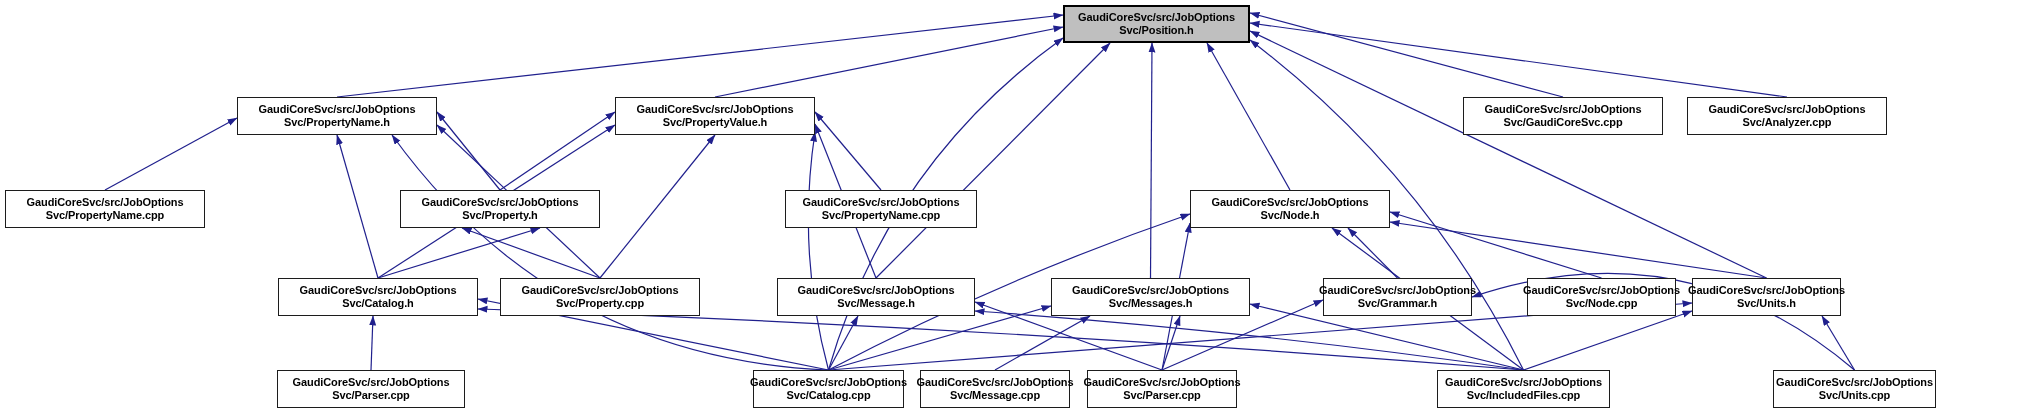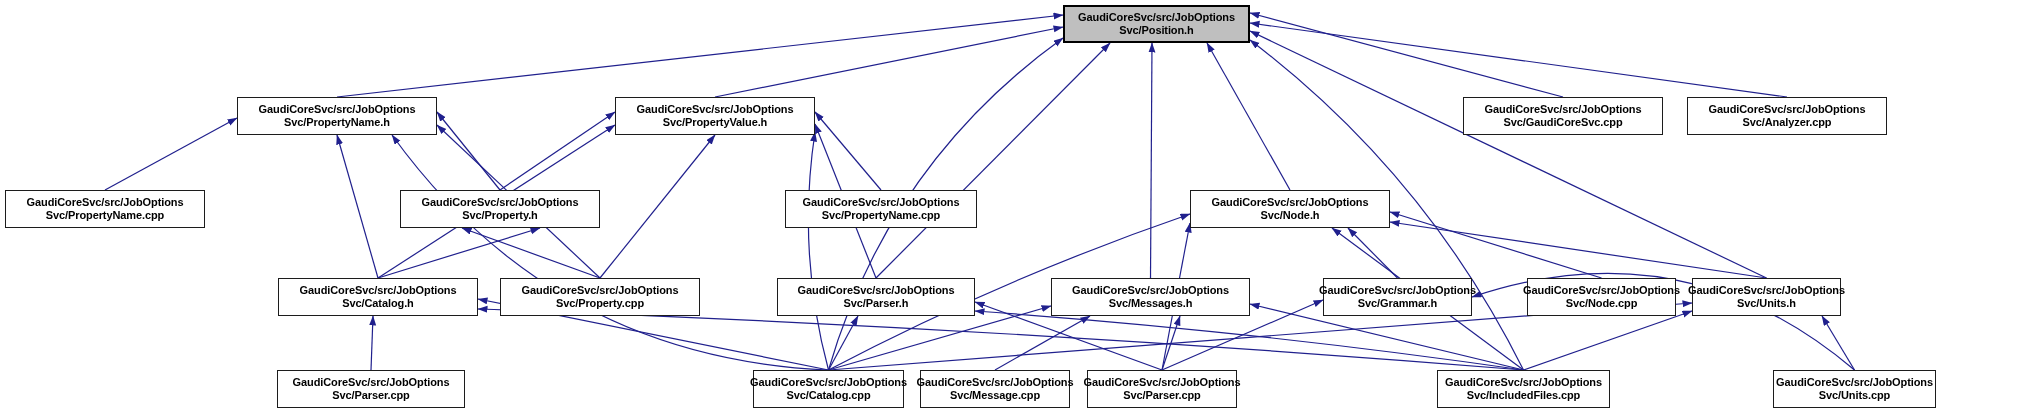--- a/index.html
+++ b/index.html
@@ -130,21 +130,21 @@
     <div class="node" style="left: 278px; top: 278px; width: 200px; height: 38px; border-color: rgb(28, 28, 28); background: rgb(255, 255, 255);">
       <span>GaudiCoreSvc/src/JobOptions</span>
       <span>Svc/Catalog.h</span>
     </div>
     <div class="node" style="left: 500px; top: 278px; width: 200px; height: 38px; border-color: rgb(28, 28, 28); background: rgb(255, 255, 255);">
       <span>GaudiCoreSvc/src/JobOptions</span>
       <span>Svc/Property.cpp</span>
     </div>
     <div class="node" style="left: 777px; top: 278px; width: 198px; height: 38px; border-color: rgb(28, 28, 28); background: rgb(255, 255, 255);">
       <span>GaudiCoreSvc/src/JobOptions</span>
-      <span>Svc/Parser.h</span>
+      <span>Svc/Message.h</span>
     </div>
     <div class="node" style="left: 1051px; top: 278px; width: 199px; height: 38px; border-color: rgb(28, 28, 28); background: rgb(255, 255, 255);">
       <span>GaudiCoreSvc/src/JobOptions</span>
       <span>Svc/Messages.h</span>
     </div>
     <div class="node" style="left: 1323px; top: 278px; width: 149px; height: 38px; border-color: rgb(28, 28, 28); background: rgb(255, 255, 255);">
       <span>GaudiCoreSvc/src/JobOptions</span>
       <span>Svc/Grammar.h</span>
     </div>
     <div class="node" style="left: 1527px; top: 278px; width: 149px; height: 38px; border-color: rgb(28, 28, 28); background: rgb(255, 255, 255);">

